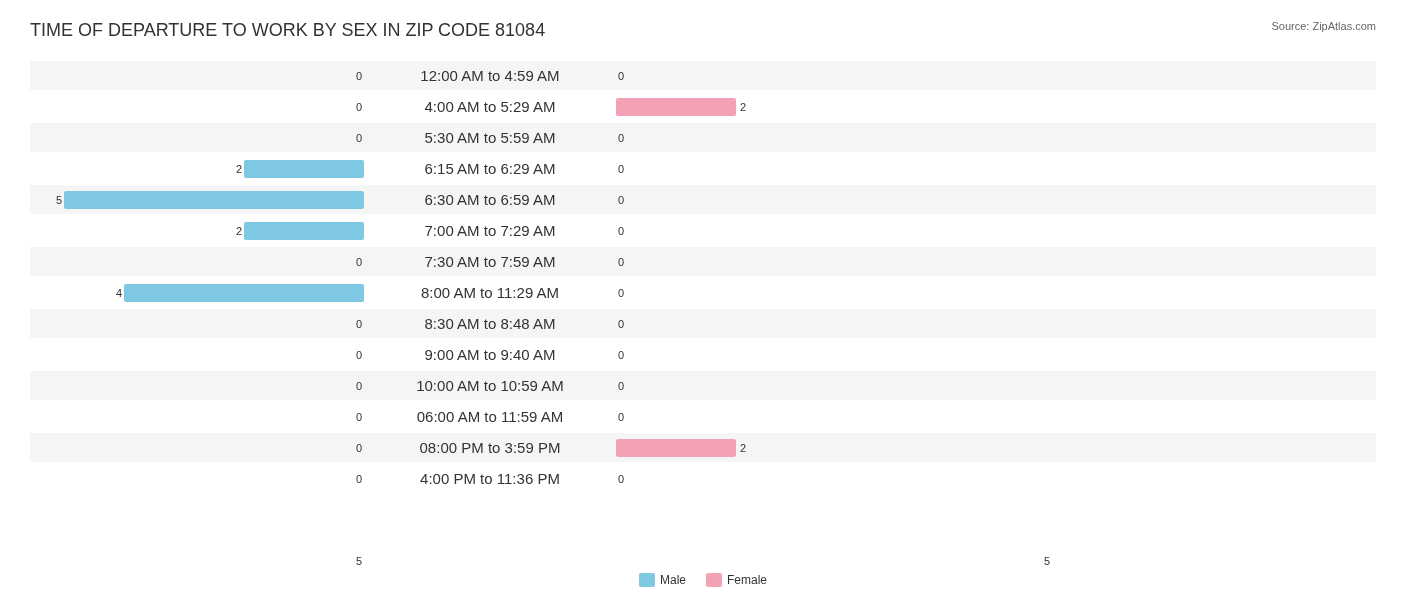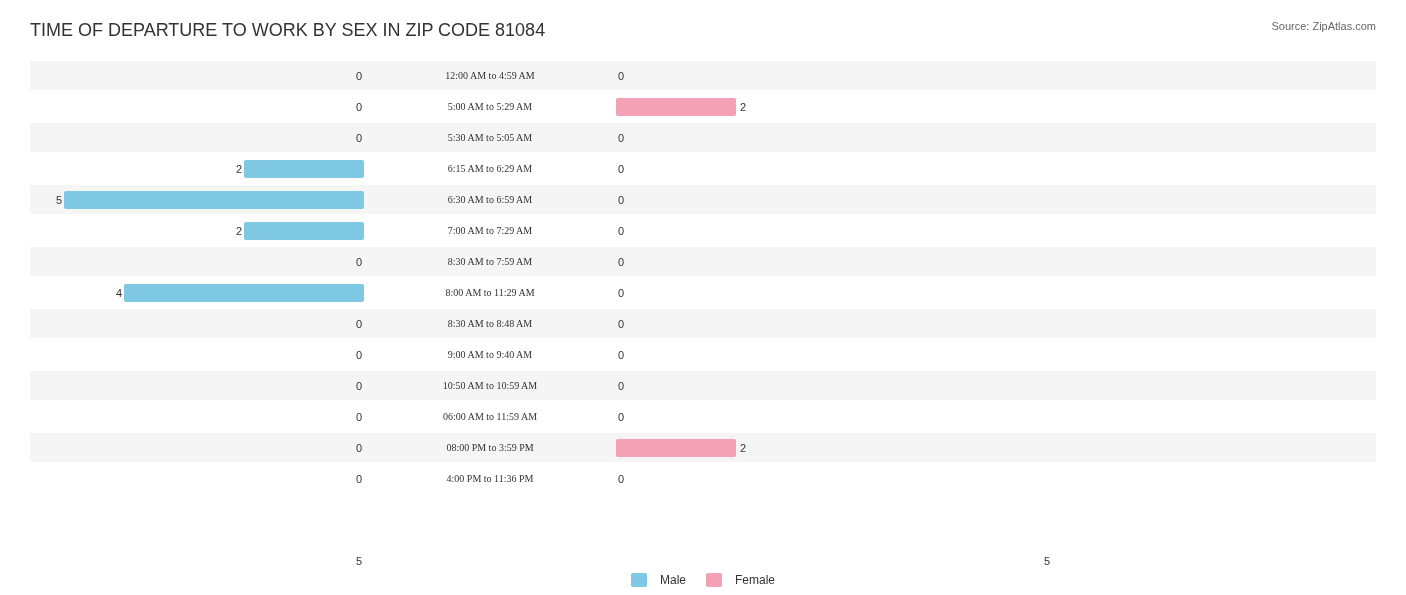--- a/index.html
+++ b/index.html
@@ -60,25 +60,24 @@
       width: 340px;
       display: flex;
       align-items: center;
       padding-left: 6px;
       position: relative;
       height: 100%;
     }
     .center-label {
       width: 240px;
       text-align: center;
-      font-size: 10px;
+      font-size: 15px;
       color: #333;
       flex-shrink: 0;
       z-index: 2;
-      font-family: Liberation Serif, serif;
     }
     .bar-male {
       height: 18px;
       background: #7ec8e3;
       border-radius: 2px;
       position: absolute;
       right: 6px;
     }
     .bar-female {
       height: 18px;
@@ -125,21 +124,21 @@
       justify-content: center;
       align-items: center;
       gap: 20px;
       margin-top: 6px;
       font-size: 12px;
       color: #333;
     }
     .legend-item {
       display: flex;
       align-items: center;
-      gap: 13px;
+      gap: 5px;
     }
     .legend-box {
       width: 16px;
       height: 14px;
       border-radius: 2px;
     }
     
     
   </style>
 </head>
@@ -159,32 +158,32 @@
     <div class="right-section">
 
       <span class="value-female" style="left:8px">0</span>
     </div>
   </div>
       <div class="row" style="background: rgb(255, 255, 255);">
     <div class="left-section">
       <span class="value-male" style="right:8px">0</span>
 
     </div>
-    <div class="center-label">5:00 AM to 5:29 AM</div>
+    <div class="center-label">4:00 AM to 5:29 AM</div>
     <div class="right-section">
       <div class="bar-female" style="width:120px; left:6px;"></div>
       <span class="value-female" style="left:130px">2</span>
     </div>
   </div>
       <div class="row" style="background: rgb(245, 245, 245);">
     <div class="left-section">
       <span class="value-male" style="right:8px">0</span>
 
     </div>
-    <div class="center-label">5:30 AM to 5:05 AM</div>
+    <div class="center-label">5:30 AM to 5:59 AM</div>
     <div class="right-section">
 
       <span class="value-female" style="left:8px">0</span>
     </div>
   </div>
       <div class="row" style="background: rgb(255, 255, 255);">
     <div class="left-section">
       <span class="value-male" style="right:128px">2</span>
       <div class="bar-male" style="width:120px; right:6px;"></div>
     </div>
@@ -214,21 +213,21 @@
     <div class="right-section">
 
       <span class="value-female" style="left:8px">0</span>
     </div>
   </div>
       <div class="row" style="background: rgb(245, 245, 245);">
     <div class="left-section">
       <span class="value-male" style="right:8px">0</span>
 
     </div>
-    <div class="center-label">8:30 AM to 7:59 AM</div>
+    <div class="center-label">7:30 AM to 7:59 AM</div>
     <div class="right-section">
 
       <span class="value-female" style="left:8px">0</span>
     </div>
   </div>
       <div class="row" style="background: rgb(255, 255, 255);">
     <div class="left-section">
       <span class="value-male" style="right:248px">4</span>
       <div class="bar-male" style="width:240px; right:6px;"></div>
     </div>
@@ -258,21 +257,21 @@
     <div class="right-section">
 
       <span class="value-female" style="left:8px">0</span>
     </div>
   </div>
       <div class="row" style="background: rgb(245, 245, 245);">
     <div class="left-section">
       <span class="value-male" style="right:8px">0</span>
 
     </div>
-    <div class="center-label">10:50 AM to 10:59 AM</div>
+    <div class="center-label">10:00 AM to 10:59 AM</div>
     <div class="right-section">
 
       <span class="value-female" style="left:8px">0</span>
     </div>
   </div>
       <div class="row" style="background: rgb(255, 255, 255);">
     <div class="left-section">
       <span class="value-male" style="right:8px">0</span>
 
     </div>

